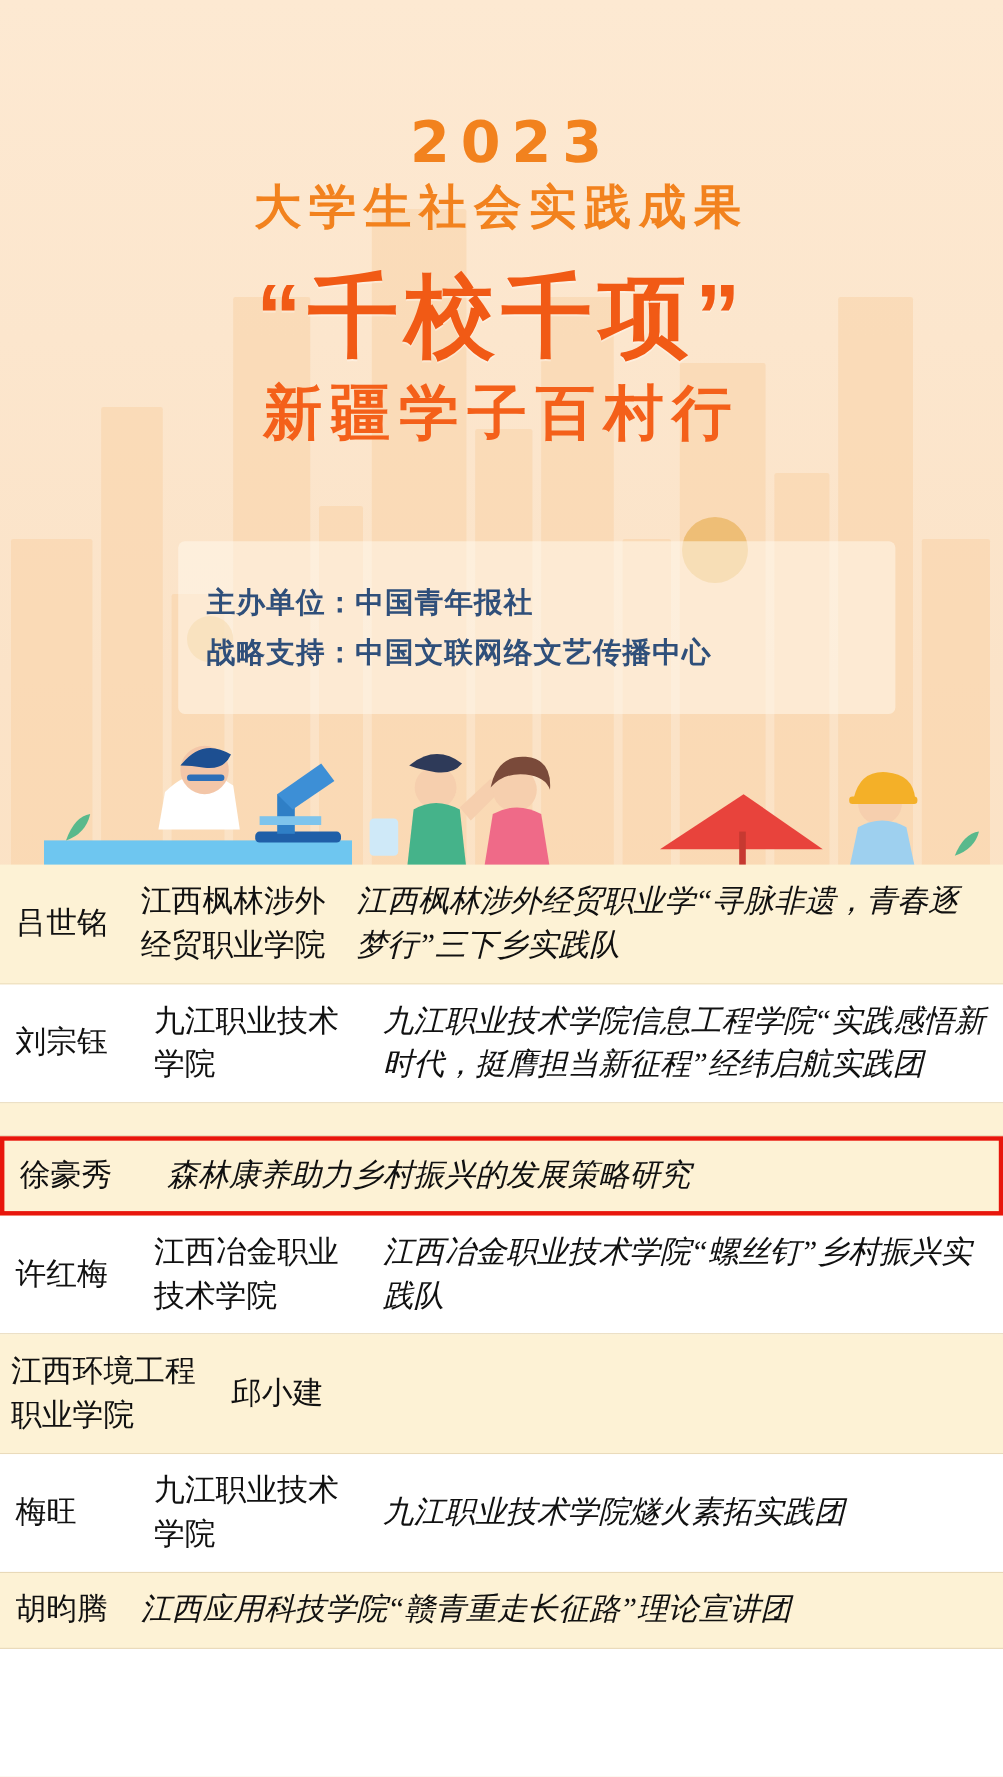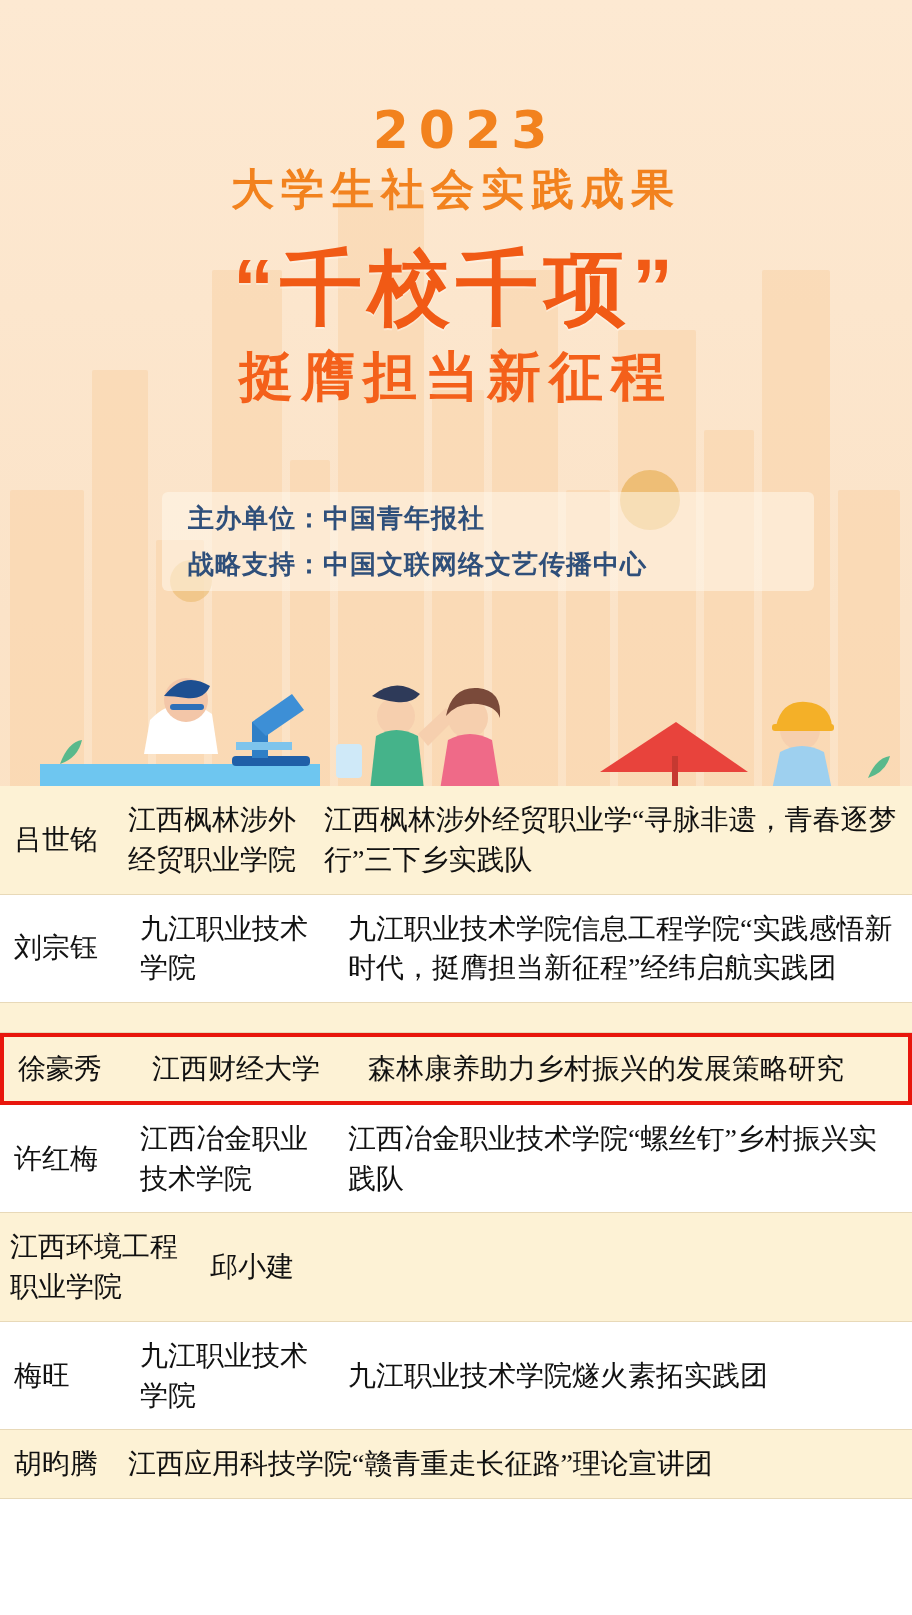--- a/index.html
+++ b/index.html
@@ -88,21 +88,21 @@
     color: #f4601a;
     font-weight: 700;
     line-height: 1.2;
   }
 
   .org-box {
     position: absolute;
     left: 162px;
     top: 492px;
     width: 600px;
-    padding: 4px 26px;
+    padding: 33px 26px;
     background: rgba(255, 247, 235, 0.55);
     border-radius: 6px;
   }
   .org-line {
     font-family: "Liberation Serif", serif;
     font-size: 26px;
     color: #2f4f7a;
     line-height: 1.75;
     font-weight: 700;
     letter-spacing: 1px;
@@ -151,20 +151,21 @@
     width: 118px;
     justify-content: flex-start;
     padding-left: 14px;
   }
   .c-school {
     width: 196px;
   }
   .c-project {
     flex: 1;
     padding-right: 14px;
+    font-style: italic;
   }
 
   .row.highlight {
     border: 4px solid #e8160c;
     background: #fdf2d5;
     position: relative;
     z-index: 3;
     gap: 20px;
   }
   .row.highlight .cell { padding-top: 12px; padding-bottom: 12px; }
@@ -191,21 +192,21 @@
       <div class="bld" style="left:762px; width:68px;  height:520px;"></div>
       <div class="bld" style="left:838px; width:62px;  height:300px;"></div>
       <div class="circle-deco" style="left:620px; top:470px; width:60px; height:60px; background:rgba(233,180,96,0.75);"></div>
       <div class="circle-deco" style="left:170px; top:560px; width:42px; height:42px; background:rgba(235,186,110,0.6);"></div>
     </div>
 
     <div class="title-block">
       <div class="t-year">2023</div>
       <div class="t-sub1">大学生社会实践成果</div>
       <div class="t-main">“千校千项”</div>
-      <div class="t-sub2">挺膺担当新征程</div>
+      <div class="t-sub2">新疆学子百村行</div>
     </div>
 
     <div class="org-box">
       <div class="org-line">主办单位：中国青年报社</div>
       <div class="org-line">战略支持：中国文联网络文艺传播中心</div>
     </div>
 
     <svg class="illus" viewBox="0 0 912 130" preserveAspectRatio="none">
 
       <rect x="40" y="104" width="280" height="26" fill="#6ec6f0"></rect>
@@ -259,21 +260,20 @@
     </div>
 
     <div class="row odd spacer">
       <div class="cell c-name"></div>
       <div class="cell c-school"></div>
       <div class="cell c-project"></div>
     </div>
 
     <div class="row odd highlight">
       <div class="cell c-name">徐豪秀</div>
-      <div class="cell c-school">江西财经大学</div>
       <div class="cell c-project">森林康养助力乡村振兴的发展策略研究</div>
     </div>
 
     <div class="row even">
       <div class="cell c-name">许红梅</div>
       <div class="cell c-school">江西冶金职业技术学院</div>
       <div class="cell c-project">江西冶金职业技术学院“螺丝钉”乡村振兴实践队</div>
     </div>
 
     <div class="row odd">

